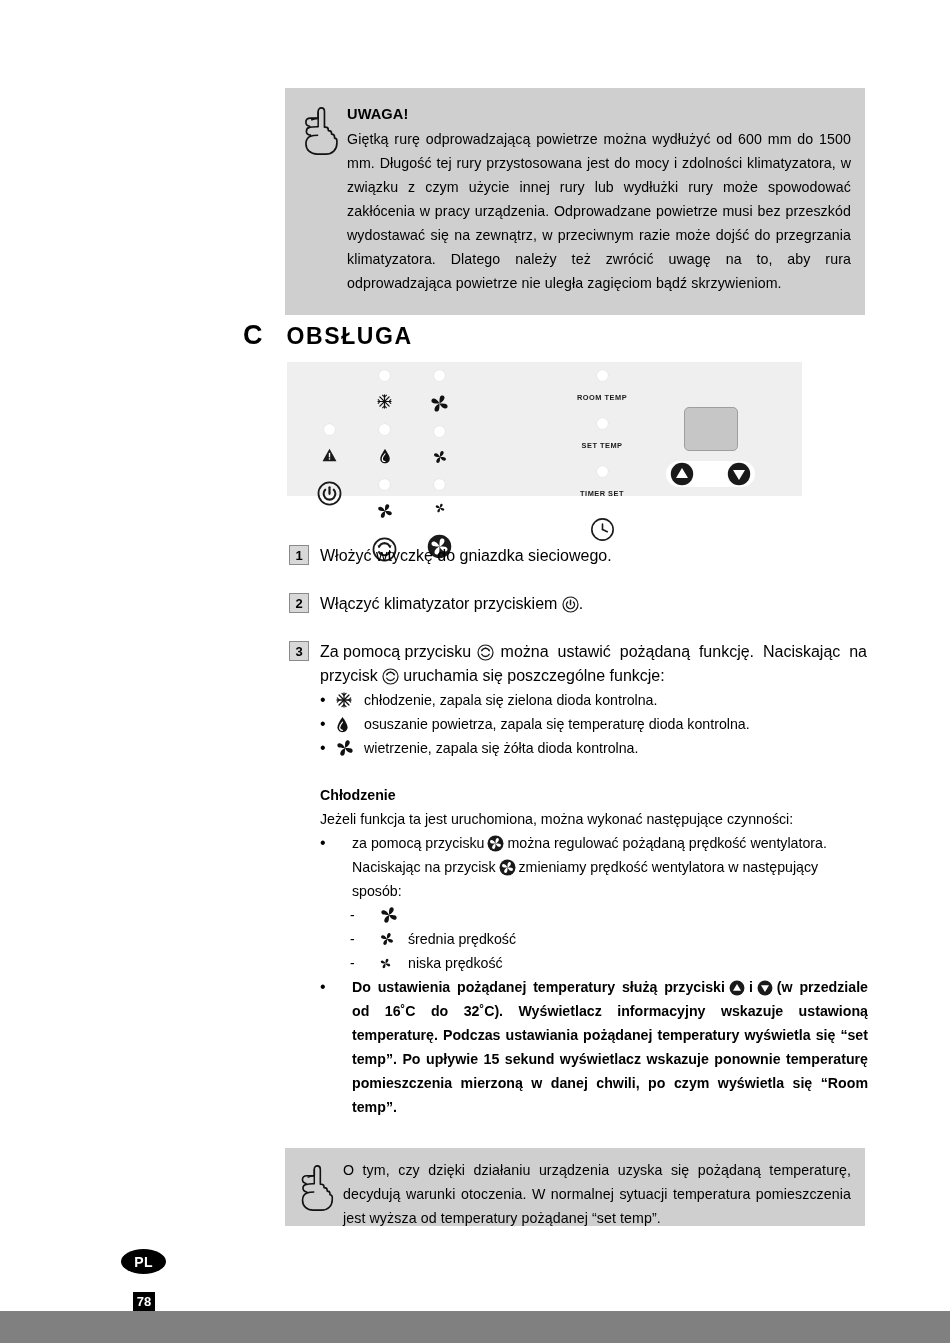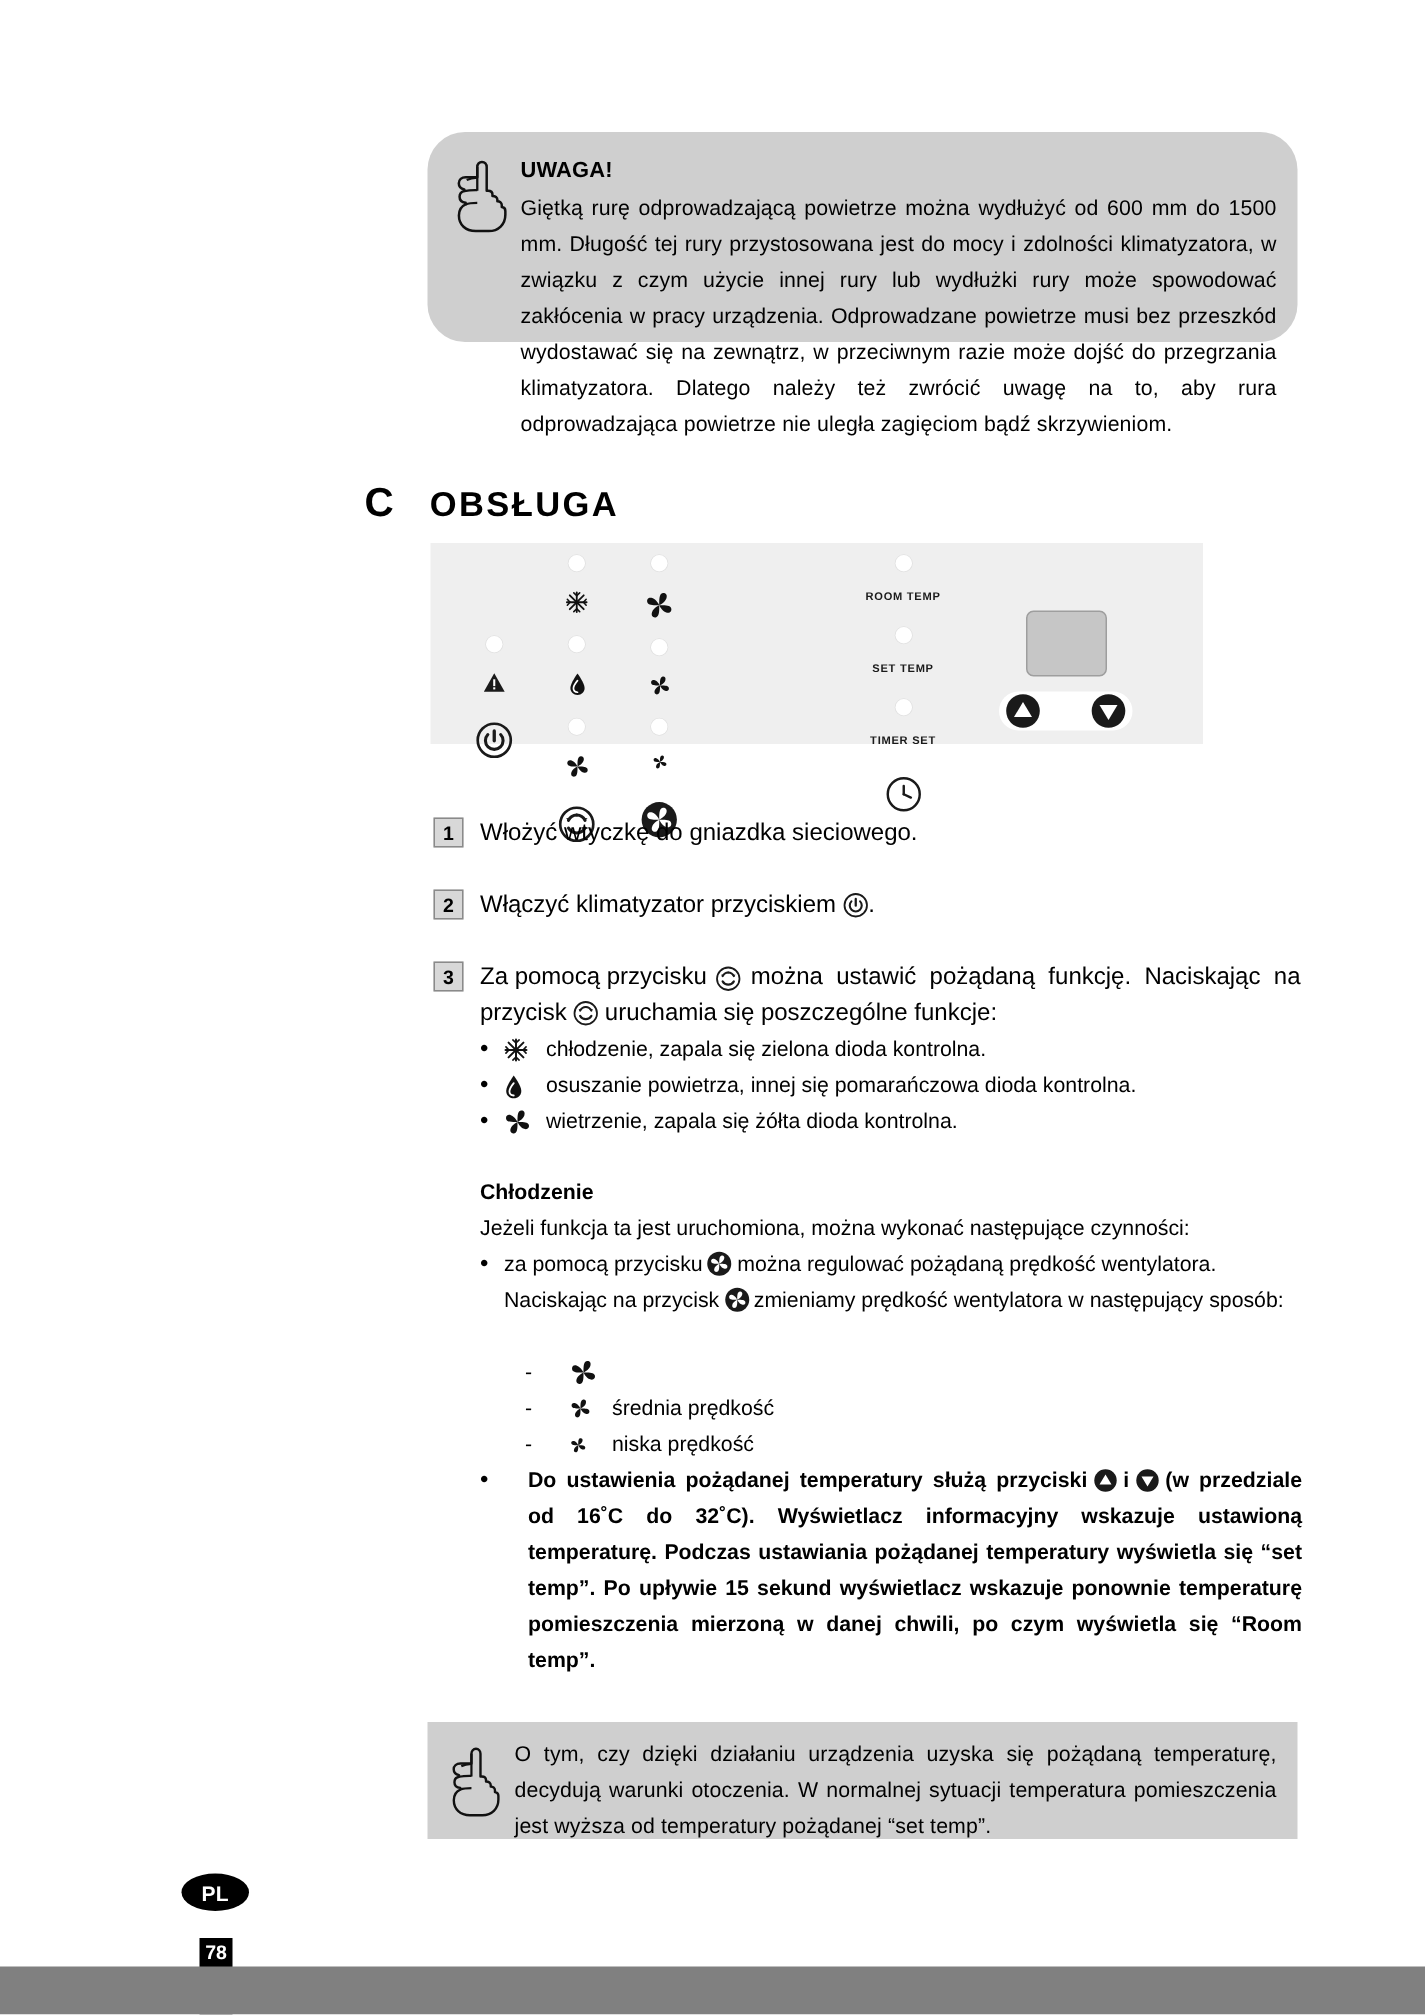--- a/index.html
+++ b/index.html
@@ -20,23 +20,22 @@
   .note-box {
     position: absolute;
     background: #cfcfcf;
     display: flex;
     box-sizing: border-box;
   }
   #note-top {
     left: 285px;
     top: 88px;
     width: 580px;
-    height: 140px;
+    height: 227px;
     padding: 14px 14px 10px 10px;
-    border-radius: 25px;
   }
   #note-bottom {
     left: 285px;
     top: 1148px;
     width: 580px;
     height: 78px;
     padding: 10px 14px 8px 6px;
   }
   .note-hand {
     width: 52px;
@@ -539,40 +538,40 @@
     </span>
     <span class="bullet-txt">chłodzenie, zapala się zielona dioda kontrolna.</span>
   </div>
   <div class="bullet-row">
     <span class="bullet-dot">•</span>
     <span class="bullet-ico">
       <svg width="13" height="17" viewBox="0 0 24 32">
           <use href="#sym-drop"></use>
         </svg>
     </span>
-    <span class="bullet-txt">osuszanie powietrza, innej się pomarańczowa dioda kontrolna.</span>
+    <span class="bullet-txt">osuszanie powietrza, zapala się temperaturę dioda kontrolna.</span>
   </div>
   <div class="bullet-row">
     <span class="bullet-dot">•</span>
     <span class="bullet-ico">
       <svg width="18" height="18" viewBox="0 0 32 32">
           <use href="#sym-fan"></use>
         </svg>
     </span>
     <span class="bullet-txt">wietrzenie, zapala się żółta dioda kontrolna.</span>
   </div>
 </div>
 
 <div class="blk bold-head" style="left:320px; top:783px;">Chłodzenie</div>
 <div class="blk" style="left:320px; top:807px; width:548px;">Jeżeli funkcja ta jest uruchomiona, można wykonać następujące czynności:</div>
 
 <div class="blk" style="left:320px; top:831px; width:548px;">
   <div style="display:flex; align-items:flex-start;">
     <span class="bullet-dot">•</span>
-    <span style="flex:1; ">
+    <span style="flex:1; margin-left:16px;">
       <span>za pomocą przycisku</span><span class="inline-ico" style="margin:0 3px;">
           <svg width="17" height="17" viewBox="0 0 34 34">
             <use href="#sym-fanbtn"></use>
           </svg>
         </span><span>można regulować pożądaną prędkość wentylatora.</span>
       <span>Naciskając na przycisk</span><span class="inline-ico" style="margin:0 3px;">
           <svg width="17" height="17" viewBox="0 0 34 34">
             <use href="#sym-fanbtn"></use>
           </svg>
         </span><span>zmieniamy prędkość wentylatora w następujący</span>

